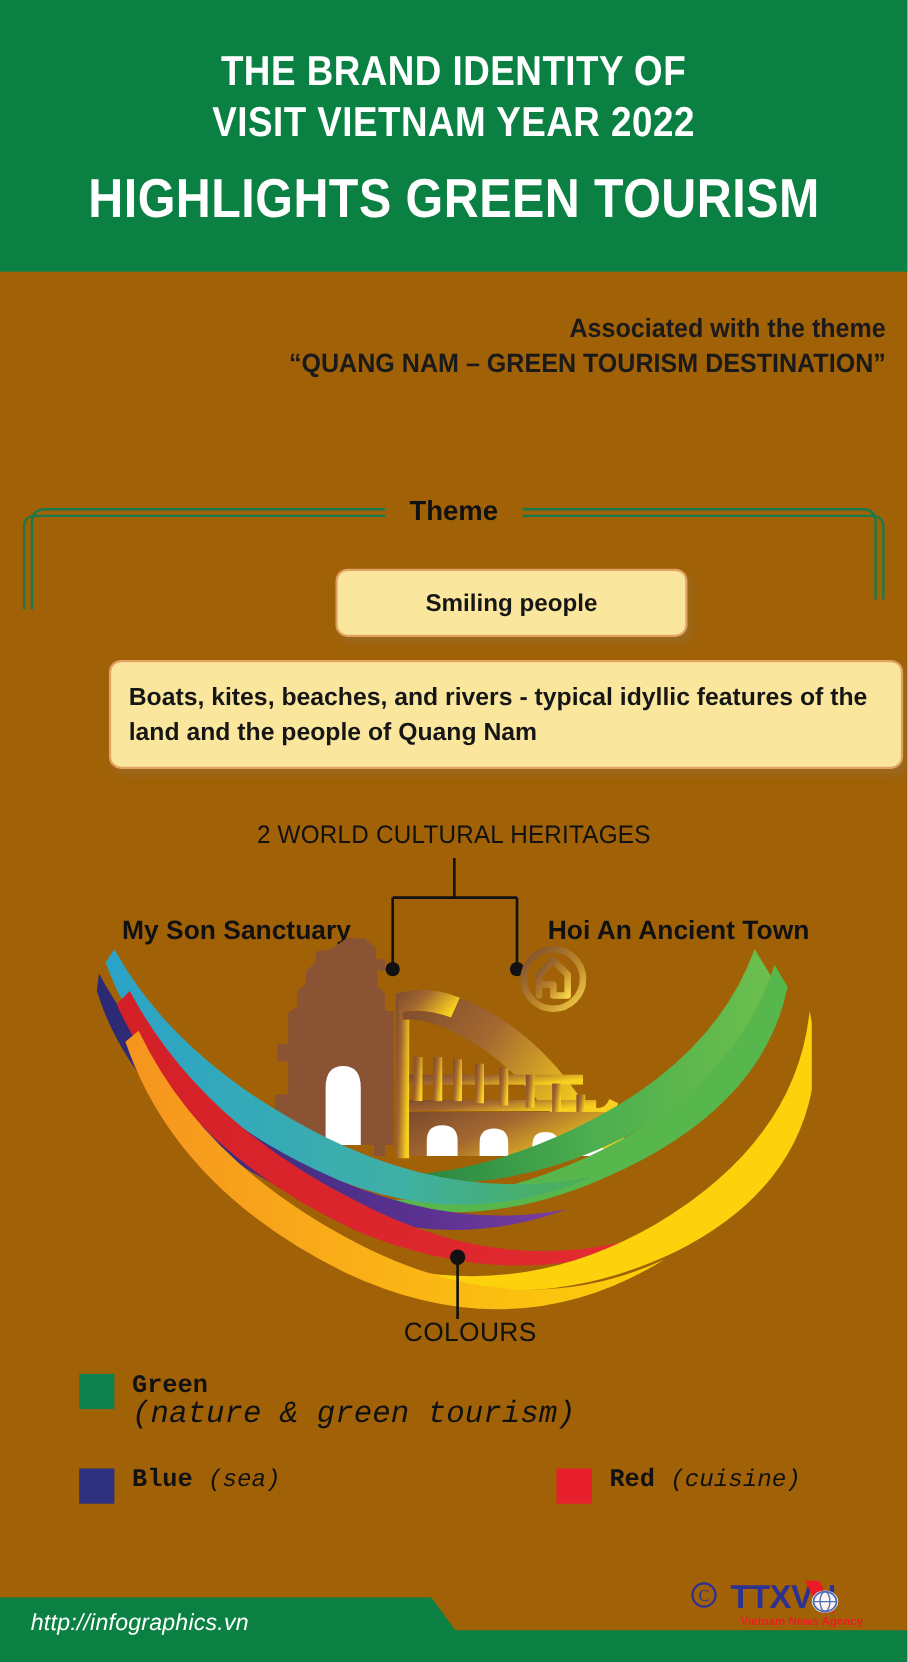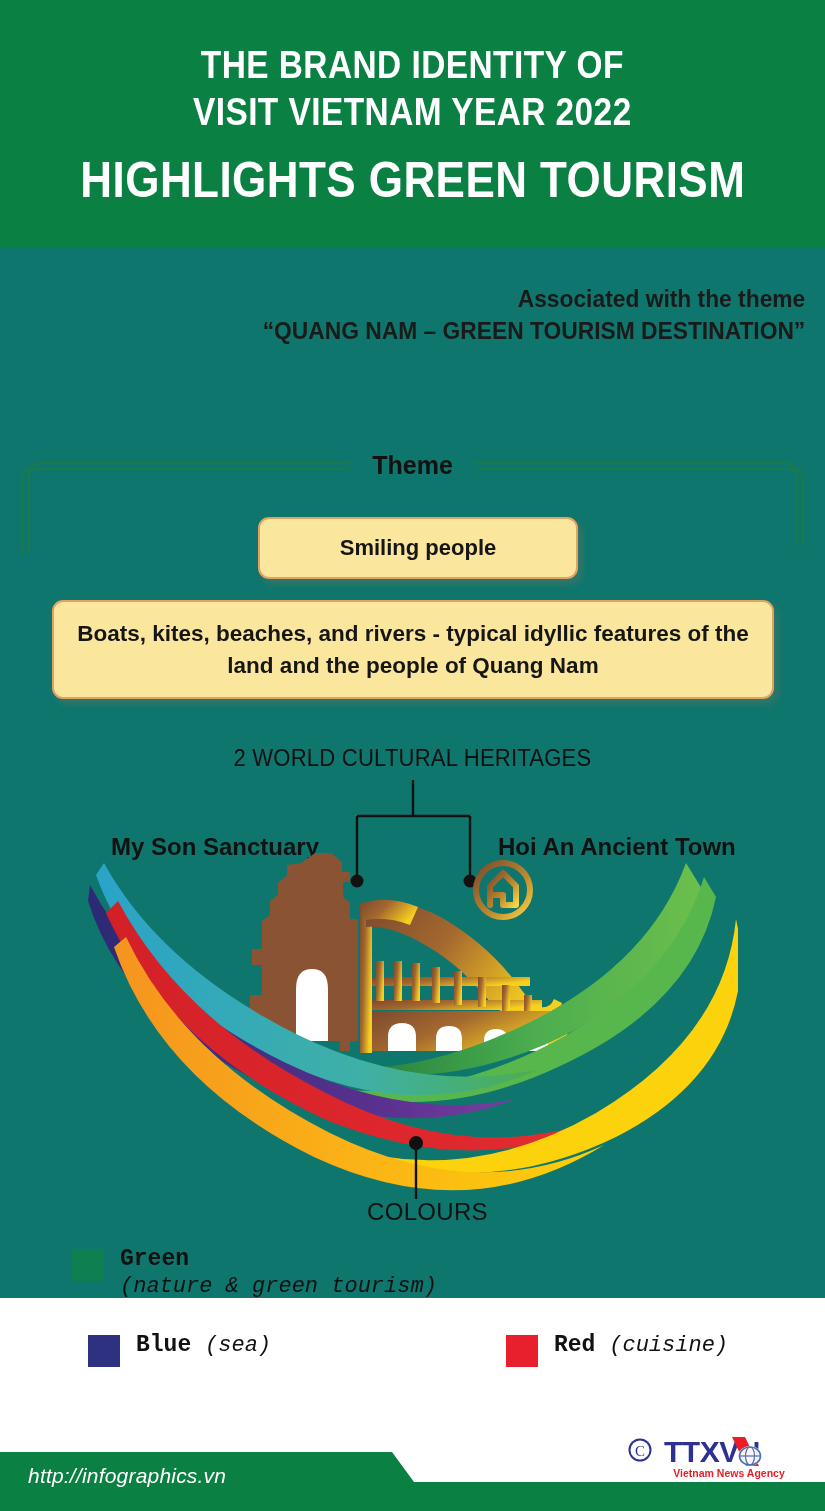--- a/index.html
+++ b/index.html
@@ -2,21 +2,21 @@
 <html><head>
 <meta charset="utf-8">
 <style>
   * { box-sizing: border-box; margin: 0; padding: 0; }
   html, body {
     width: 825px; height: 1511px;
     background: #ffffff;
     font-family: "Liberation Sans", sans-serif;
     overflow: hidden;
   }
-  .page { position: relative; width: 825px; height: 1298px; background:#0f766e; }
+  .page { position: relative; width: 825px; height: 1511px; background:#a16207; }
 
   
   .header {
     position: absolute; left:0; top:0; width:825px; height:247px;
     background: #0a8043;
     display:flex; flex-direction:column; align-items:center; justify-content:center;
     padding-top: 8px;
   }
   .header-line {
     color:#ffffff; font-weight:700; letter-spacing:0.5px;
@@ -45,21 +45,21 @@
   .theme-label {
     position:absolute; left:0; top:450px; width:825px; text-align:center;
     font-size:25px; font-weight:700; color:#111; line-height:30px;
   }
 
   
   .ybox {
     position:absolute; background:#fae79d; border:2px solid #e2a262;
     border-radius:11px; box-shadow: 4px 5px 7px rgba(140,120,90,0.30);
     display:flex; align-items:center; justify-content:center;
-    text-align:center; color:#161616; font-weight:700;
+    text-align:left; color:#161616; font-weight:700;margin-left:47px;
   }
   .ybox-smiling { left:258px; top:517px; width:320px; height:62px; font-size:22px; }
   .ybox-boats   { left:52px;  top:600px; width:722px; height:99px; font-size:22.5px;
                   line-height:32px; padding:0 16px; }
 
   
   .heritage-title {
     position:absolute; left:0; top:745px; width:825px; text-align:center;
     font-size:23px; color:#111; letter-spacing:0.2px;
     transform:scaleX(0.96);
@@ -83,32 +83,32 @@
   .colours-label {
     position:absolute; left:15px; top:1198px; width:825px; text-align:center;
     font-size:24px; color:#111; letter-spacing:0.3px;
   }
 
   
   .legend { position:absolute; left:0px; top:1246px; width:825px; height:145px; }
   .legend-item { position:absolute; display:flex; align-items:flex-start; }
   .legend-item.c0 { left:72px;  top:0px; }
   .legend-item.c1 { left:506px; top:0px; }
-  .legend-item.c2 { left:72px;  top:86px;margin-left:16px; }
+  .legend-item.c2 { left:72px;  top:86px; }
   .legend-item.c3 { left:506px; top:86px; }
   .swatch { width:32px; height:32px; flex:0 0 32px; margin-top:3px; }
   .legend-text { margin-left:16px;font-family:Liberation Mono, monospace; }
   .legend-name {
     font-size:23px; font-weight:700; color:#111; line-height:27px; white-space:nowrap;
   }
   .legend-name .desc-inline {
     font-weight:400; font-style:italic; font-size:22px;
   }
   .legend-desc {
-    font-size:22px; font-style:italic; color:#111; line-height:28px; white-space:nowrap;
+    font-size:28px; font-style:italic; color:#111; line-height:28px; white-space:nowrap;
   }
 
   
   .footer-band { position:absolute; left:0; top:1452px; width:825px; height:59px; }
   .footer-url {
     position:absolute; left:28px; top:1464px;
     font-size:21px; font-style:italic; color:#ffffff; font-weight:400;
     letter-spacing:0.2px;
   }
   .ttxvn { position:absolute; left:628px; top:1432px; width:185px; height:48px; }

